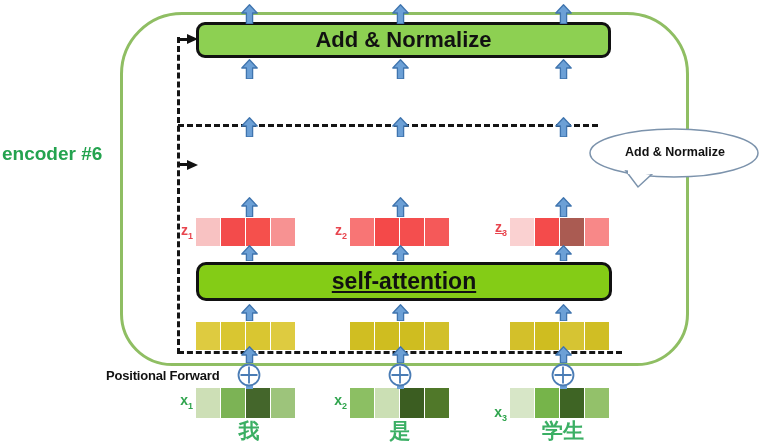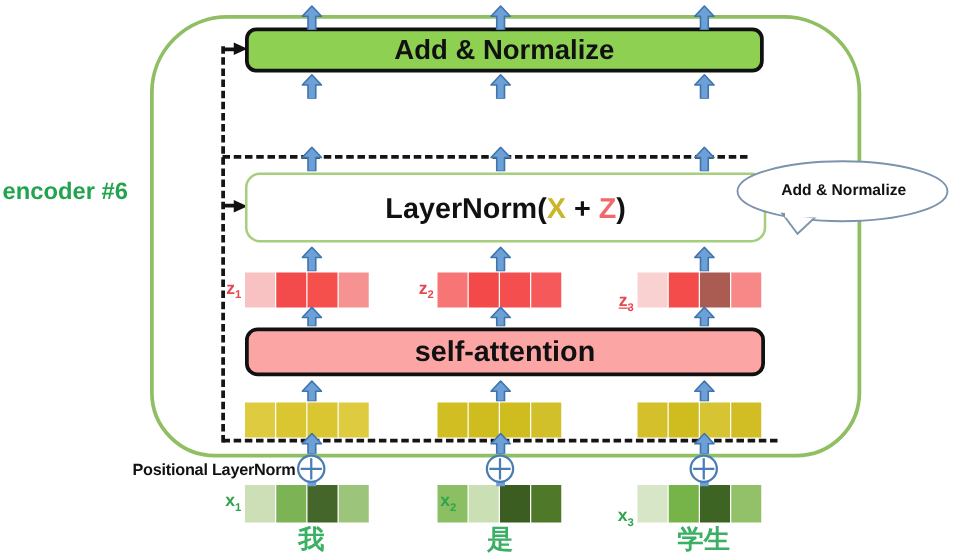--- a/index.html
+++ b/index.html
@@ -50,33 +50,30 @@
 
   <div class="abs dash-v"></div>
   <div class="abs dash-h1"></div>
   <div class="abs dash-h2"></div>
   <div class="abs stub" style="left:178px;top:37.5px;width:10px;"></div>
   <div class="abs tri-right" style="left:187px;top:34px;"></div>
   <div class="abs stub" style="left:178px;top:163px;width:10px;"></div>
   <div class="abs tri-right" style="left:187px;top:159.5px;"></div>
 
   <div class="abs box box-add" style="background: rgb(141, 208, 82);">Add &amp; Normalize</div>
-  <div class="abs box box-ln" style="border-color: rgb(166, 206, 124);">
-      <span><span>LayerNorm(</span><span class="ln-x" style="color: rgb(201, 182, 41);">X</span><span> + </span><span class="ln-z" style="color: rgb(242, 105, 107);">Z</span><span>)</span></span>
-    </div>
-  <div class="abs box box-attn" style="background: #fca5a5;">self-attention</div>
+  <div class="abs box box-attn" style="background: #84cc16; text-decoration: underline;">self-attention</div>
 
   <svg class="abs bubble" viewBox="0 0 172 62">
     <ellipse cx="86" cy="25" rx="84" ry="24" fill="#ffffff" stroke="#7C93AC" stroke-width="1.5"></ellipse>
     <polygon points="38,43 50,59 64,46" fill="#ffffff" stroke="#7C93AC" stroke-width="1.5"></polygon>
     <rect x="40" y="38" width="26" height="8" fill="#ffffff"></rect>
   </svg>
   <div class="abs bubble-text">Add &amp; Normalize</div>
 
-  <div class="abs pe-label">Positional LayerNorm</div>
+  <div class="abs pe-label">Positional Forward</div>
 
   <div id="gen"></div>
 <div class="abs cell-group" style="left:196px;top:218px;height:28px;">
       <div class="cell" style="background: rgb(248, 194, 194);"></div>
       <div class="cell" style="background: rgb(243, 75, 75);"></div>
       <div class="cell" style="background: rgb(245, 80, 76);"></div>
       <div class="cell" style="background: rgb(247, 146, 146);"></div>
     </div>
     <div class="abs vec-label z-label" style="left:175px;top:222px;">z<sub>1</sub></div>
     <div class="abs cell-group" style="left:350px;top:218px;height:28px;">
@@ -85,21 +82,21 @@
       <div class="cell" style="background: rgb(244, 78, 78);"></div>
       <div class="cell" style="background: rgb(245, 89, 89);"></div>
     </div>
     <div class="abs vec-label z-label" style="left:329px;top:222px;">z<sub>2</sub></div>
     <div class="abs cell-group" style="left:510px;top:218px;height:28px;">
       <div class="cell" style="background: rgb(250, 209, 209);"></div>
       <div class="cell" style="background: rgb(244, 75, 75);"></div>
       <div class="cell" style="background: rgb(170, 91, 82);"></div>
       <div class="cell" style="background: rgb(248, 136, 136);"></div>
     </div>
-    <div class="abs vec-label z-label" style="left:489px;top:232px;text-decoration:underline;">z<sub>3</sub></div>
+    <div class="abs vec-label z-label" style="left:489px;top:219px;text-decoration:underline;">z<sub>3</sub></div>
     <div class="abs cell-group" style="left:196px;top:322px;height:28px;">
       <div class="cell" style="background: rgb(222, 203, 64);"></div>
       <div class="cell" style="background: rgb(217, 198, 49);"></div>
       <div class="cell" style="background: rgb(217, 198, 49);"></div>
       <div class="cell" style="background: rgb(222, 203, 64);"></div>
     </div>
     <div class="abs cell-group" style="left:350px;top:322px;height:28px;">
       <div class="cell" style="background: rgb(208, 190, 34);"></div>
       <div class="cell" style="background: rgb(207, 189, 32);"></div>
       <div class="cell" style="background: rgb(207, 189, 32);"></div>
@@ -117,21 +114,21 @@
       <div class="cell" style="background: rgb(68, 102, 43);"></div>
       <div class="cell" style="background: rgb(157, 196, 123);"></div>
     </div>
     <div class="abs vec-label x-label" style="left:175px;top:392px;">x<sub>1</sub></div>
     <div class="abs cell-group" style="left:350px;top:388px;height:30px;">
       <div class="cell" style="background: rgb(140, 191, 99);"></div>
       <div class="cell" style="background: rgb(203, 223, 180);"></div>
       <div class="cell" style="background: rgb(59, 93, 33);"></div>
       <div class="cell" style="background: rgb(80, 120, 41);"></div>
     </div>
-    <div class="abs vec-label x-label" style="left:329px;top:392px;margin-left:18px;">x<sub>2</sub></div>
+    <div class="abs vec-label x-label" style="left:329px;top:392px;">x<sub>2</sub></div>
     <div class="abs cell-group" style="left:510px;top:388px;height:30px;">
       <div class="cell" style="background: rgb(215, 230, 199);"></div>
       <div class="cell" style="background: rgb(118, 180, 74);"></div>
       <div class="cell" style="background: rgb(62, 100, 36);"></div>
       <div class="cell" style="background: rgb(147, 193, 106);"></div>
     </div>
     <div class="abs vec-label x-label" style="left:489px;top:404px;">x<sub>3</sub></div>
     <div class="abs token" style="left: 199px; color: rgb(59, 175, 100);">我</div>
     <div class="abs token" style="left: 350px; color: rgb(59, 175, 100);">是</div>
     <div class="abs token" style="left: 513px; color: rgb(59, 175, 100);">学生</div>

